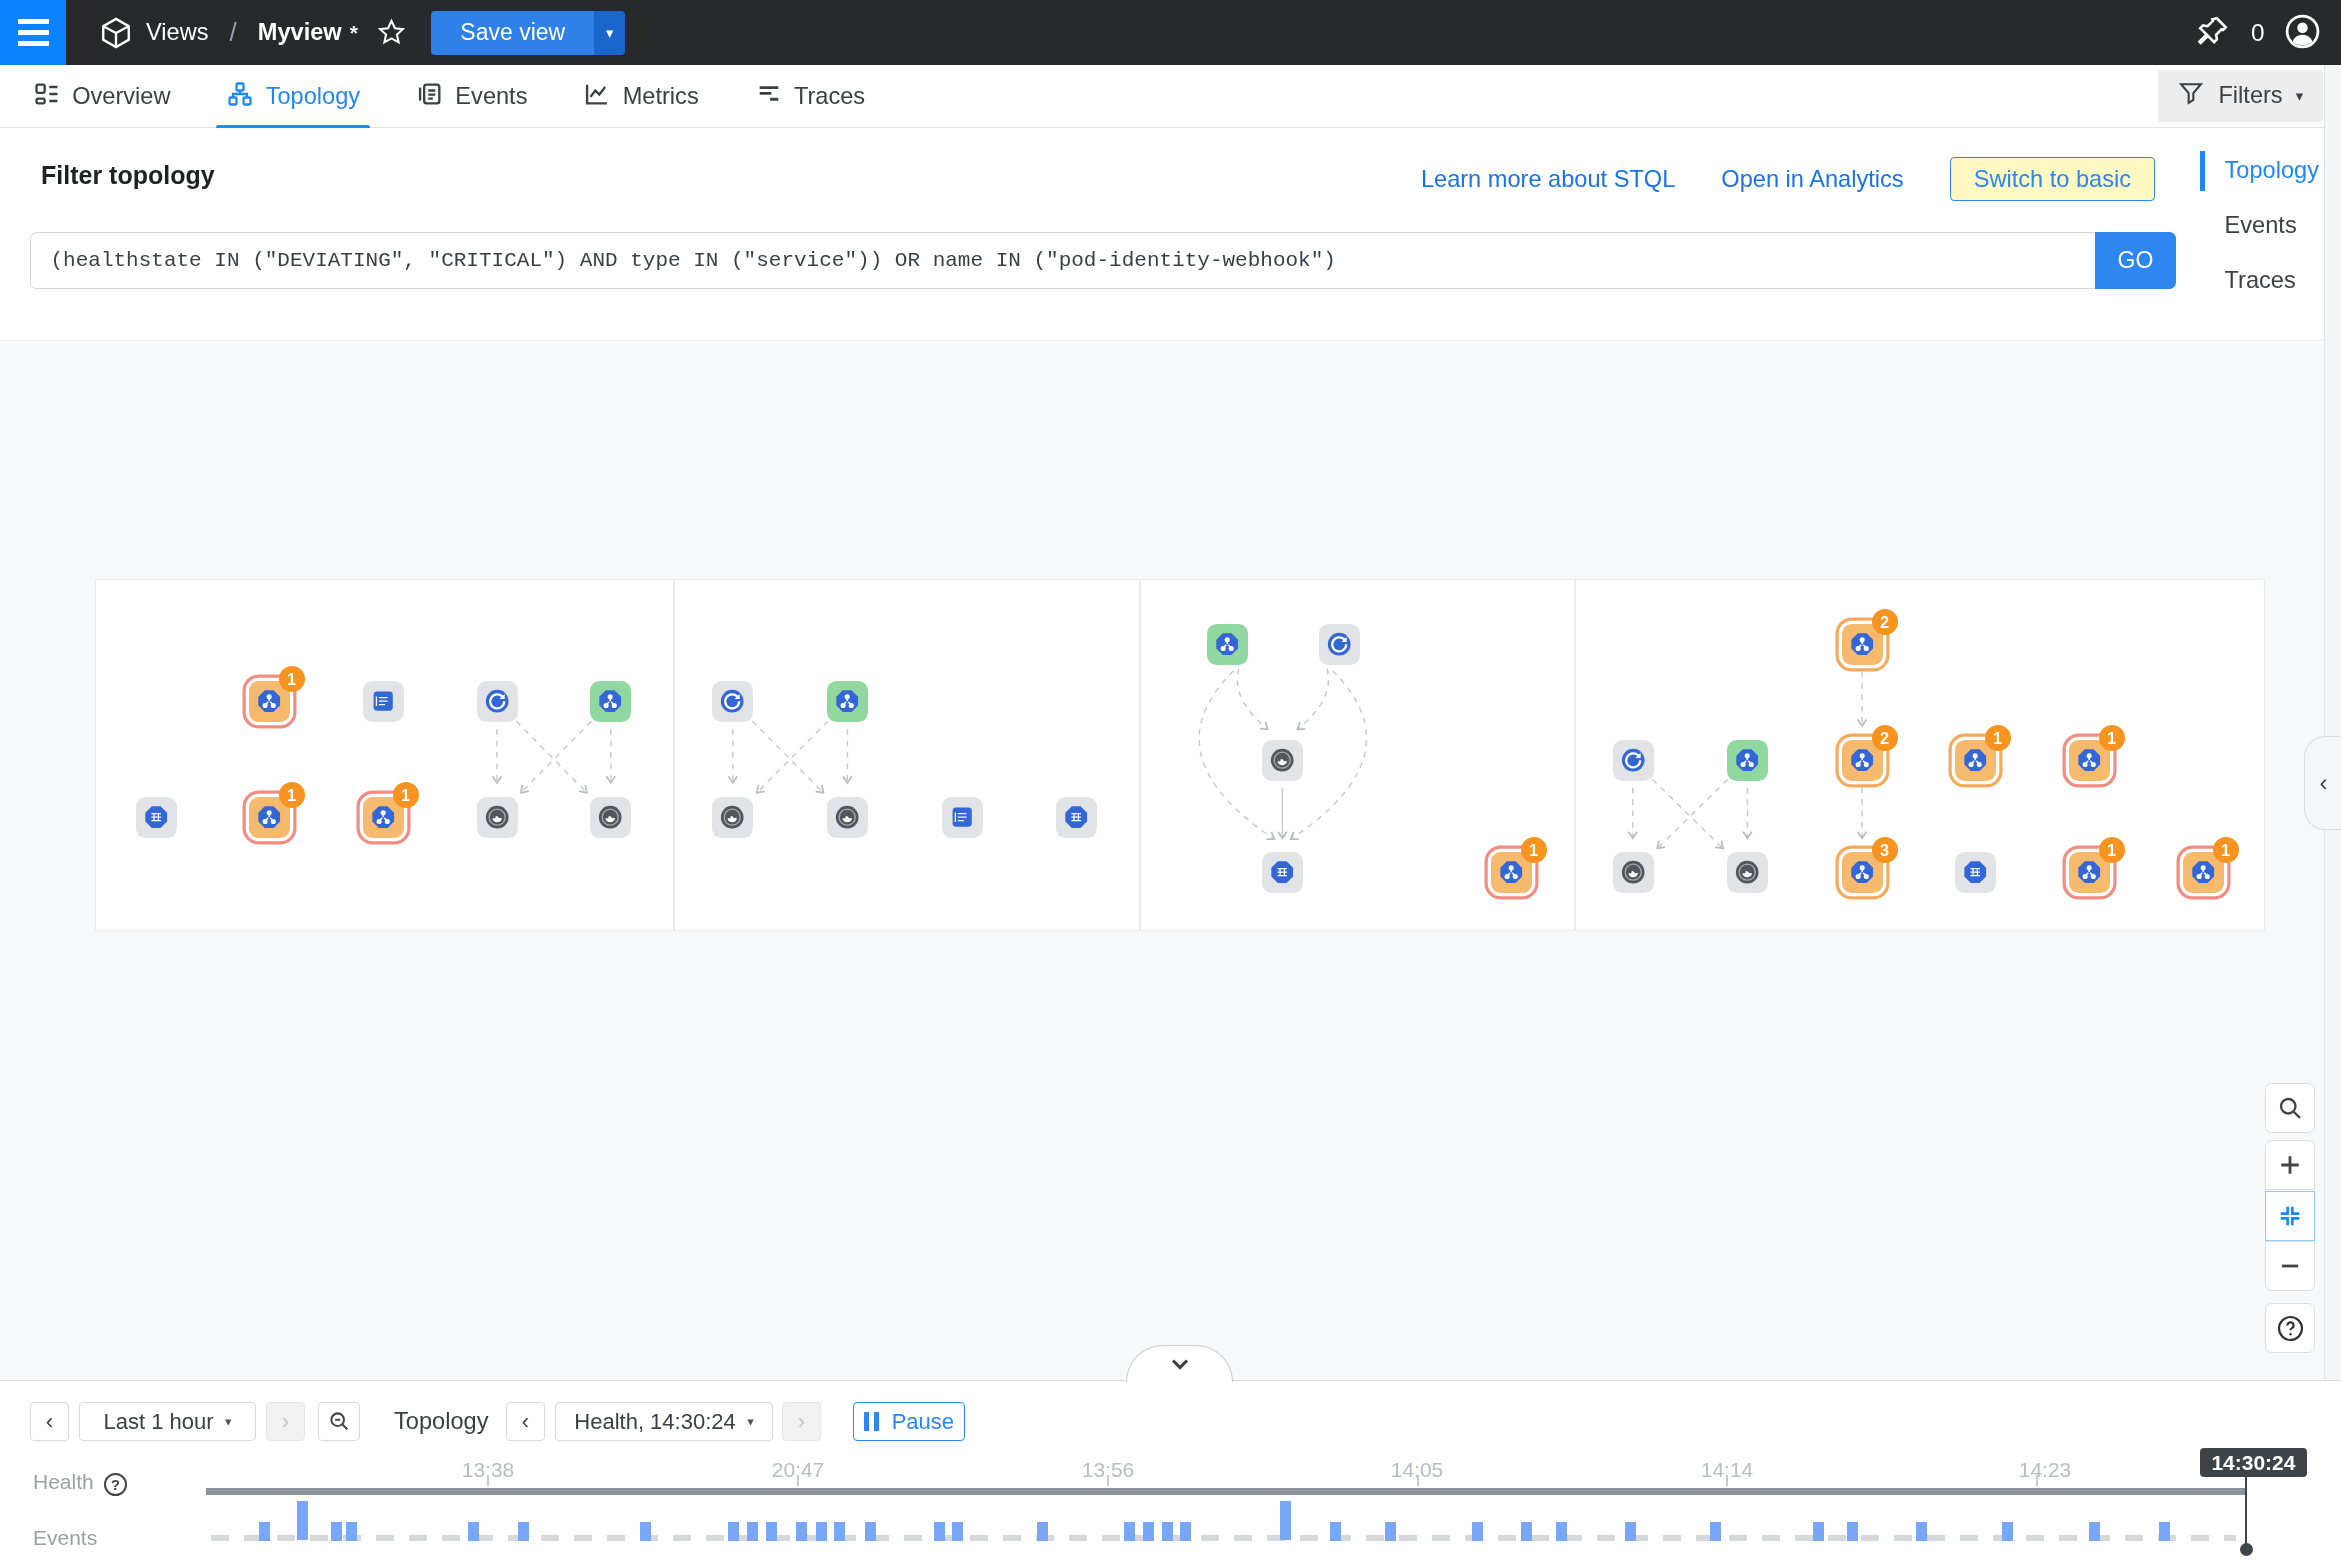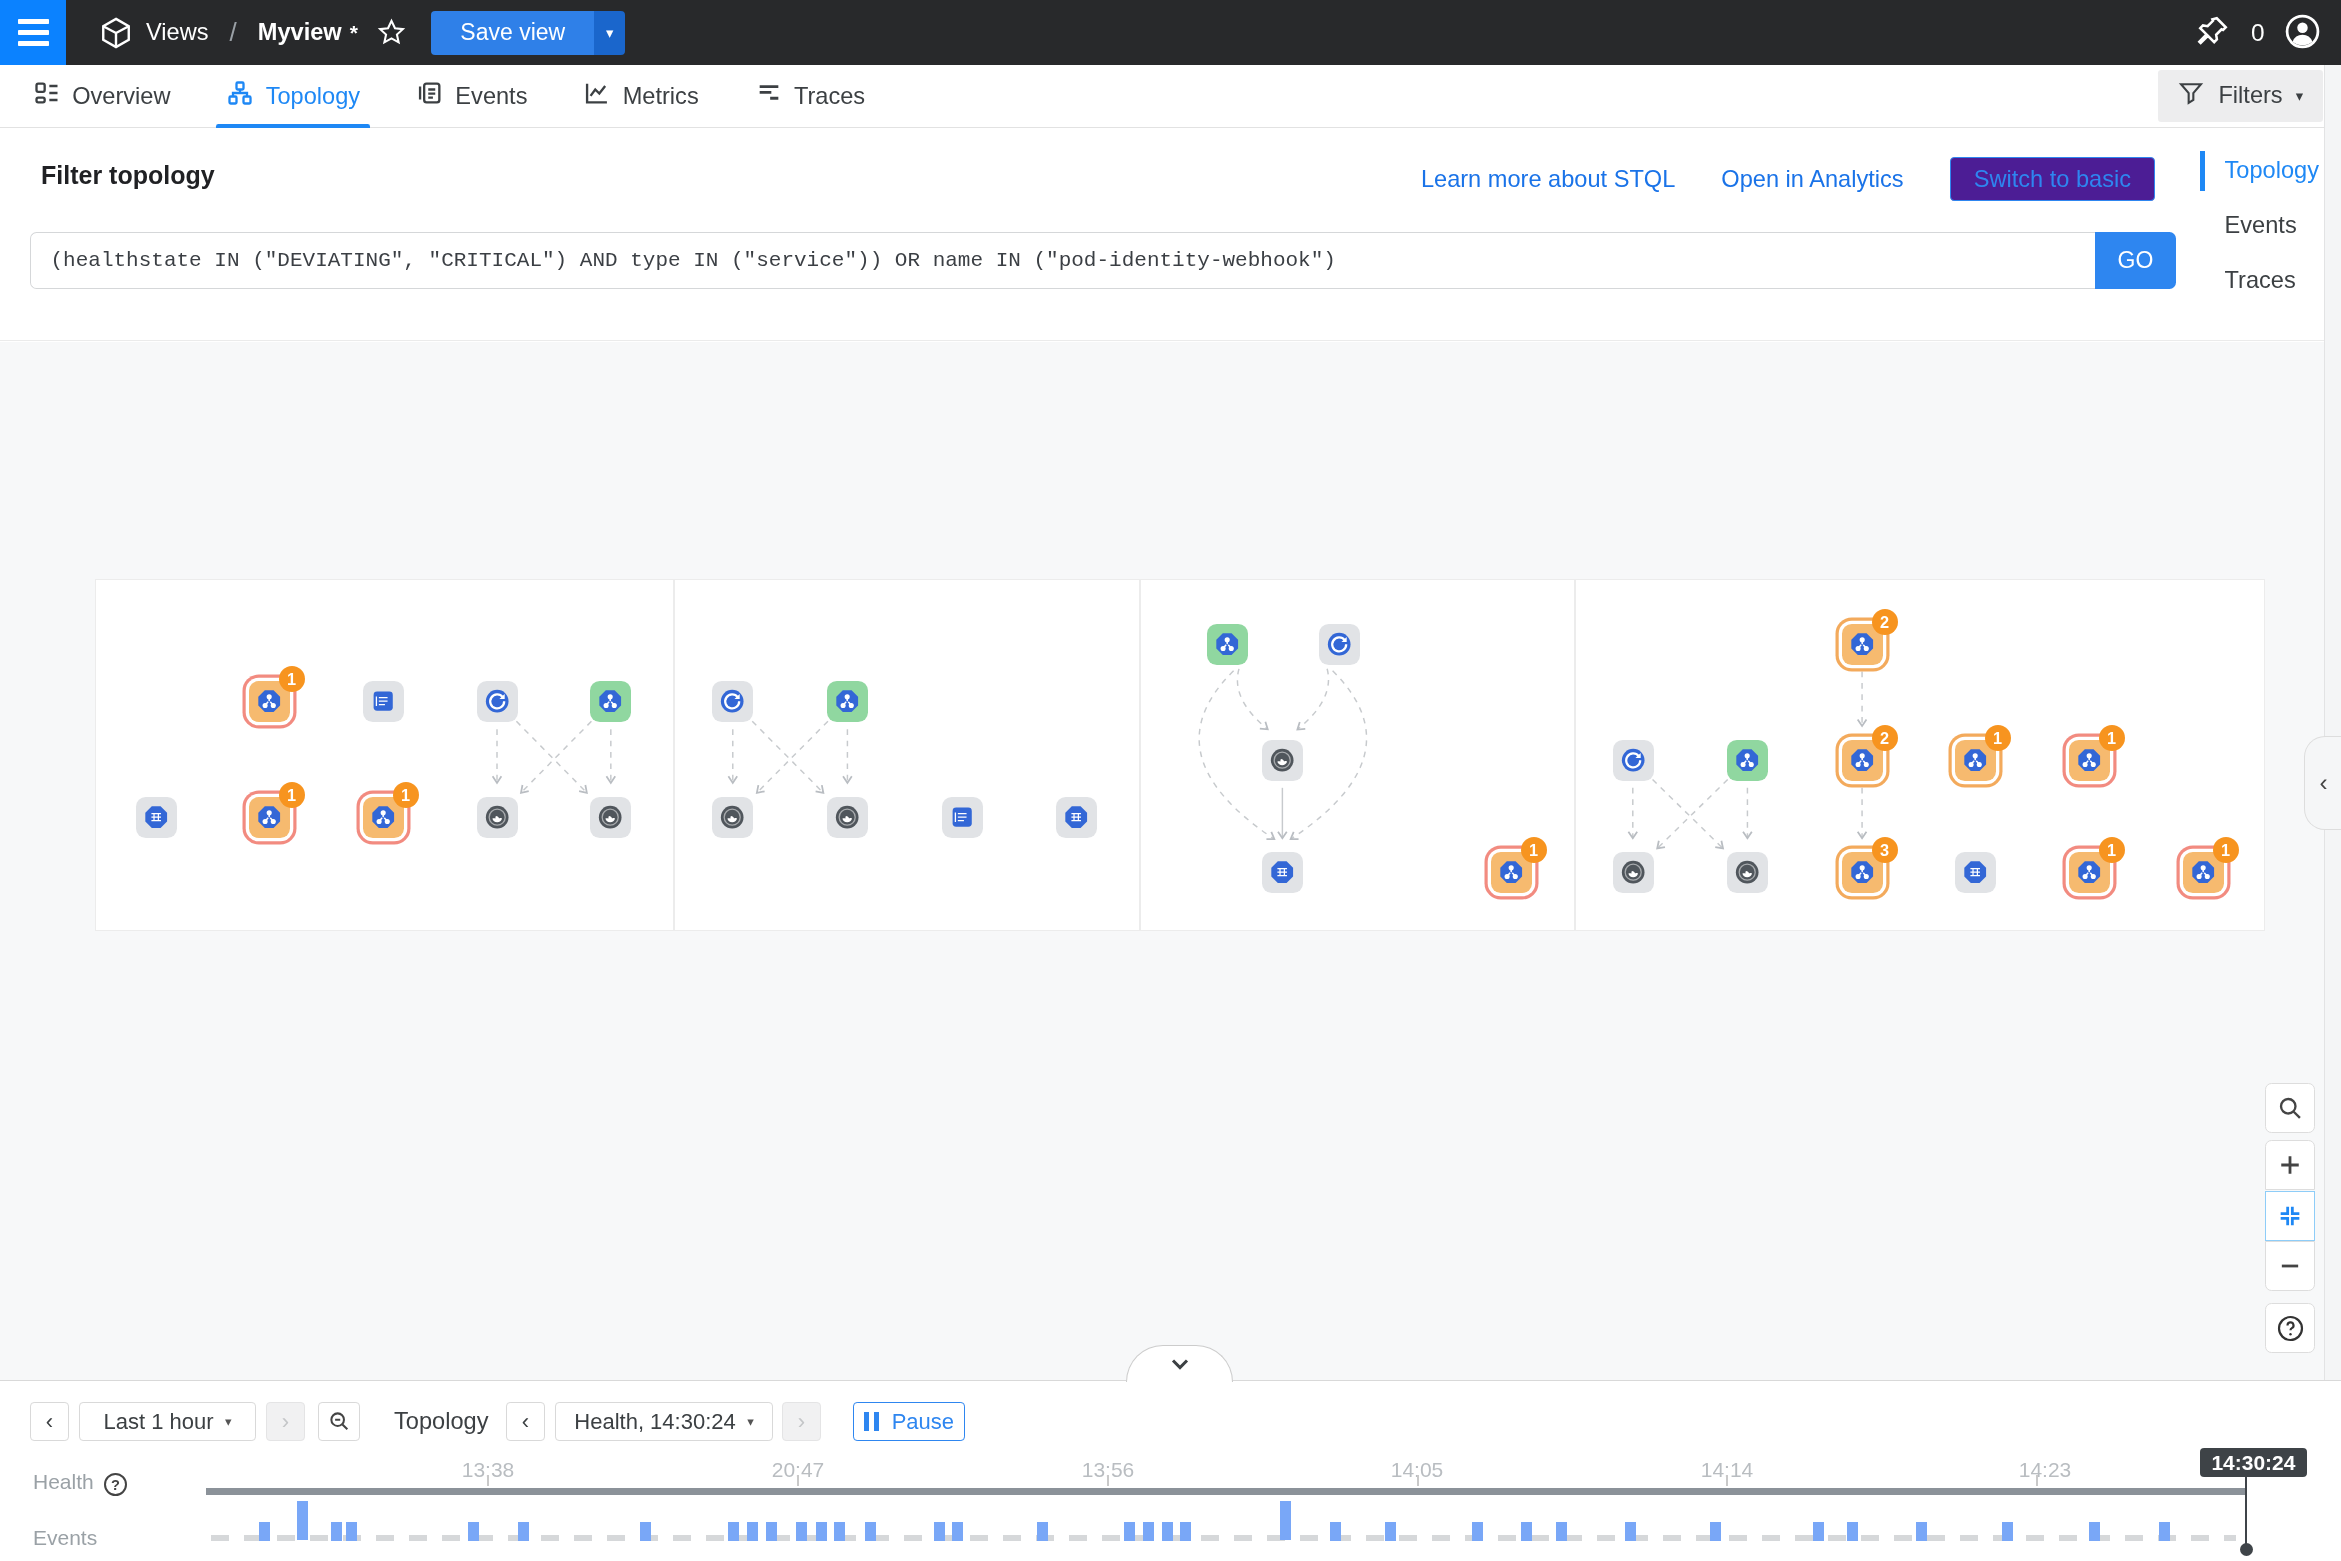--- a/index.html
+++ b/index.html
@@ -16,34 +16,34 @@
   .crumb .sep { color:#9aa0a6; margin:0 21px; font-size:26px; }
   .viewname { font-weight:bold; }
   .modified { font-weight:bold; margin-left:8.1px; font-size:21px; }
   .star { margin:0 24.4px 0 18px; display:flex; cursor:pointer; }
   .savebtn { height:44px; background:#2f80e8; color:#fff; font-size:23px; display:flex; align-items:center; padding:0 29px; border-radius:4.1px 0 0 4.1px; cursor:pointer; }
   .savecaret { height:44px; width:31px; background:#1a66cc; color:#fff; font-size:14.6px; display:flex; align-items:center; justify-content:center; border-radius:0 4.1px 4.1px 0; cursor:pointer; }
   .topright { position:absolute; right:21px; top:0; height:65px; display:flex; align-items:center; gap:19.5px; color:#fff; }
   .pincount { font-size:24.4px; }
 
   
-  .tabrow { position:absolute; left:0; top:65px; width:2342px; height:63px; background:#fff; border-bottom:1.6px solid #e2e2e2; display:flex; align-items:center; }
+  .tabrow { position:absolute; left:0; top:65px; width:2342px; height:63px; background:#fff; border-bottom:1.6px solid #e2e2e2; display:flex; }
   .tab { position:relative; height:63px; display:flex; align-items:center; gap:11.4px; padding:0 23px; margin-left:9.8px; font-size:23.6px; color:#3c4043; cursor:pointer; }
   .tab svg { stroke:#3c4043; }
   .tab.active { color:#1e88f5; }
   .tab.active svg { stroke:#1e88f5; }
   .tab.active::after { content:""; position:absolute; left:13px; right:13px; bottom:-1.6px; height:4.9px; background:#1e88f5; border-radius:2.4px 2.4px 0 0; }
   .filters-btn { position:absolute; right:19.5px; top:4.9px; height:52px; background:#ededee; border-radius:3.3px; display:flex; align-items:center; gap:13px; padding:0 19.5px; font-size:23.6px; color:#3c4043; cursor:pointer; }
 
   
   .filterpanel { position:absolute; left:0; top:128px; width:2342px; height:213px; background:#fff; border-bottom:1.6px solid #ebebeb; }
   .fp-title { position:absolute; left:41px; top:33px; font-size:25px; font-weight:bold; color:#202124; }
   .fp-links { position:absolute; top:29px; right:187px; display:flex; align-items:center; gap:46px; }
   .fp-links a { color:#1a73e8; font-size:23.6px; text-decoration:none; cursor:pointer; }
-  .switch { background:#4c1d95; border:1.6px solid #2e86f0; color:#2e86f0; font-size:23.6px; border-radius:4.1px; height:44px; padding:0 23px; cursor:pointer; font-family:inherit; }
+  .switch { background:#fef9c3; border:1.6px solid #2e86f0; color:#2e86f0; font-size:23.6px; border-radius:4.1px; height:44px; padding:0 23px; cursor:pointer; font-family:inherit; }
   .queryrow { position:absolute; left:30px; top:104px; display:flex; }
   .queryrow input { width:2065px; height:57px; border:1.6px solid #d5d7d9; border-right:none; border-radius:6.5px 0 0 6.5px; padding:0 19.5px; font-family:"Liberation Mono", monospace; font-size:21px; color:#3b3f44; background:#fff; }
   .go { width:81px; height:57px; background:#2e86f0; color:#fff; border:none; border-radius:0 6.5px 6.5px 0; font-size:23px; font-family:inherit; cursor:pointer; }
   .sidenav { position:absolute; right:23px; top:29px; display:flex; flex-direction:column; gap:28px; }
   .sidenav .sn-item { position:relative; font-size:23.6px; color:#3c4043; text-align:left; padding-left:24.4px; cursor:pointer; min-width:114px; }
   .sidenav .sn-item.active { color:#1e88f5; }
   .sidenav .sn-item.active::before { content:""; position:absolute; left:0; top:-6.5px; bottom:-6.5px; width:4.9px; background:#1e88f5; }
 
   
   .canvas { position:absolute; left:0; top:342px; width:2342px; height:1038px; background:#f7f8f9; }

